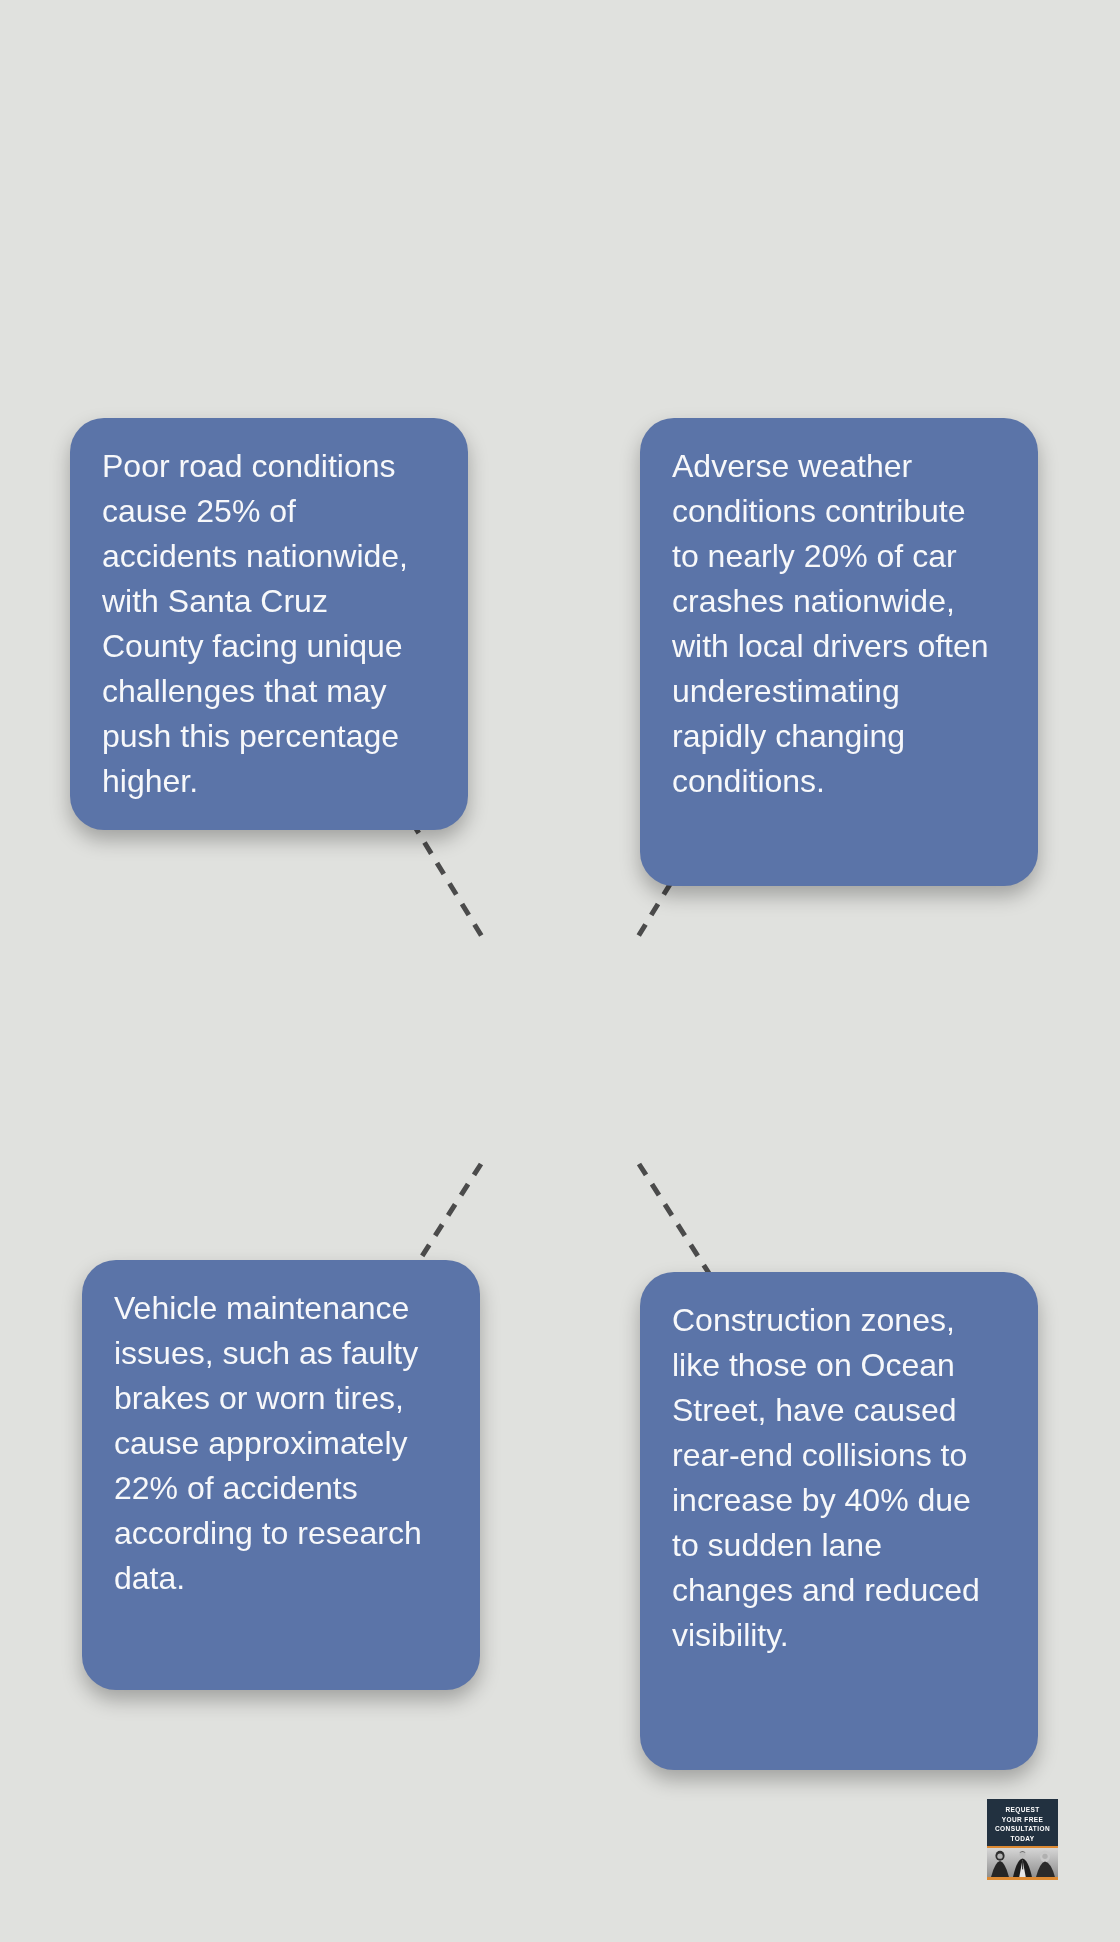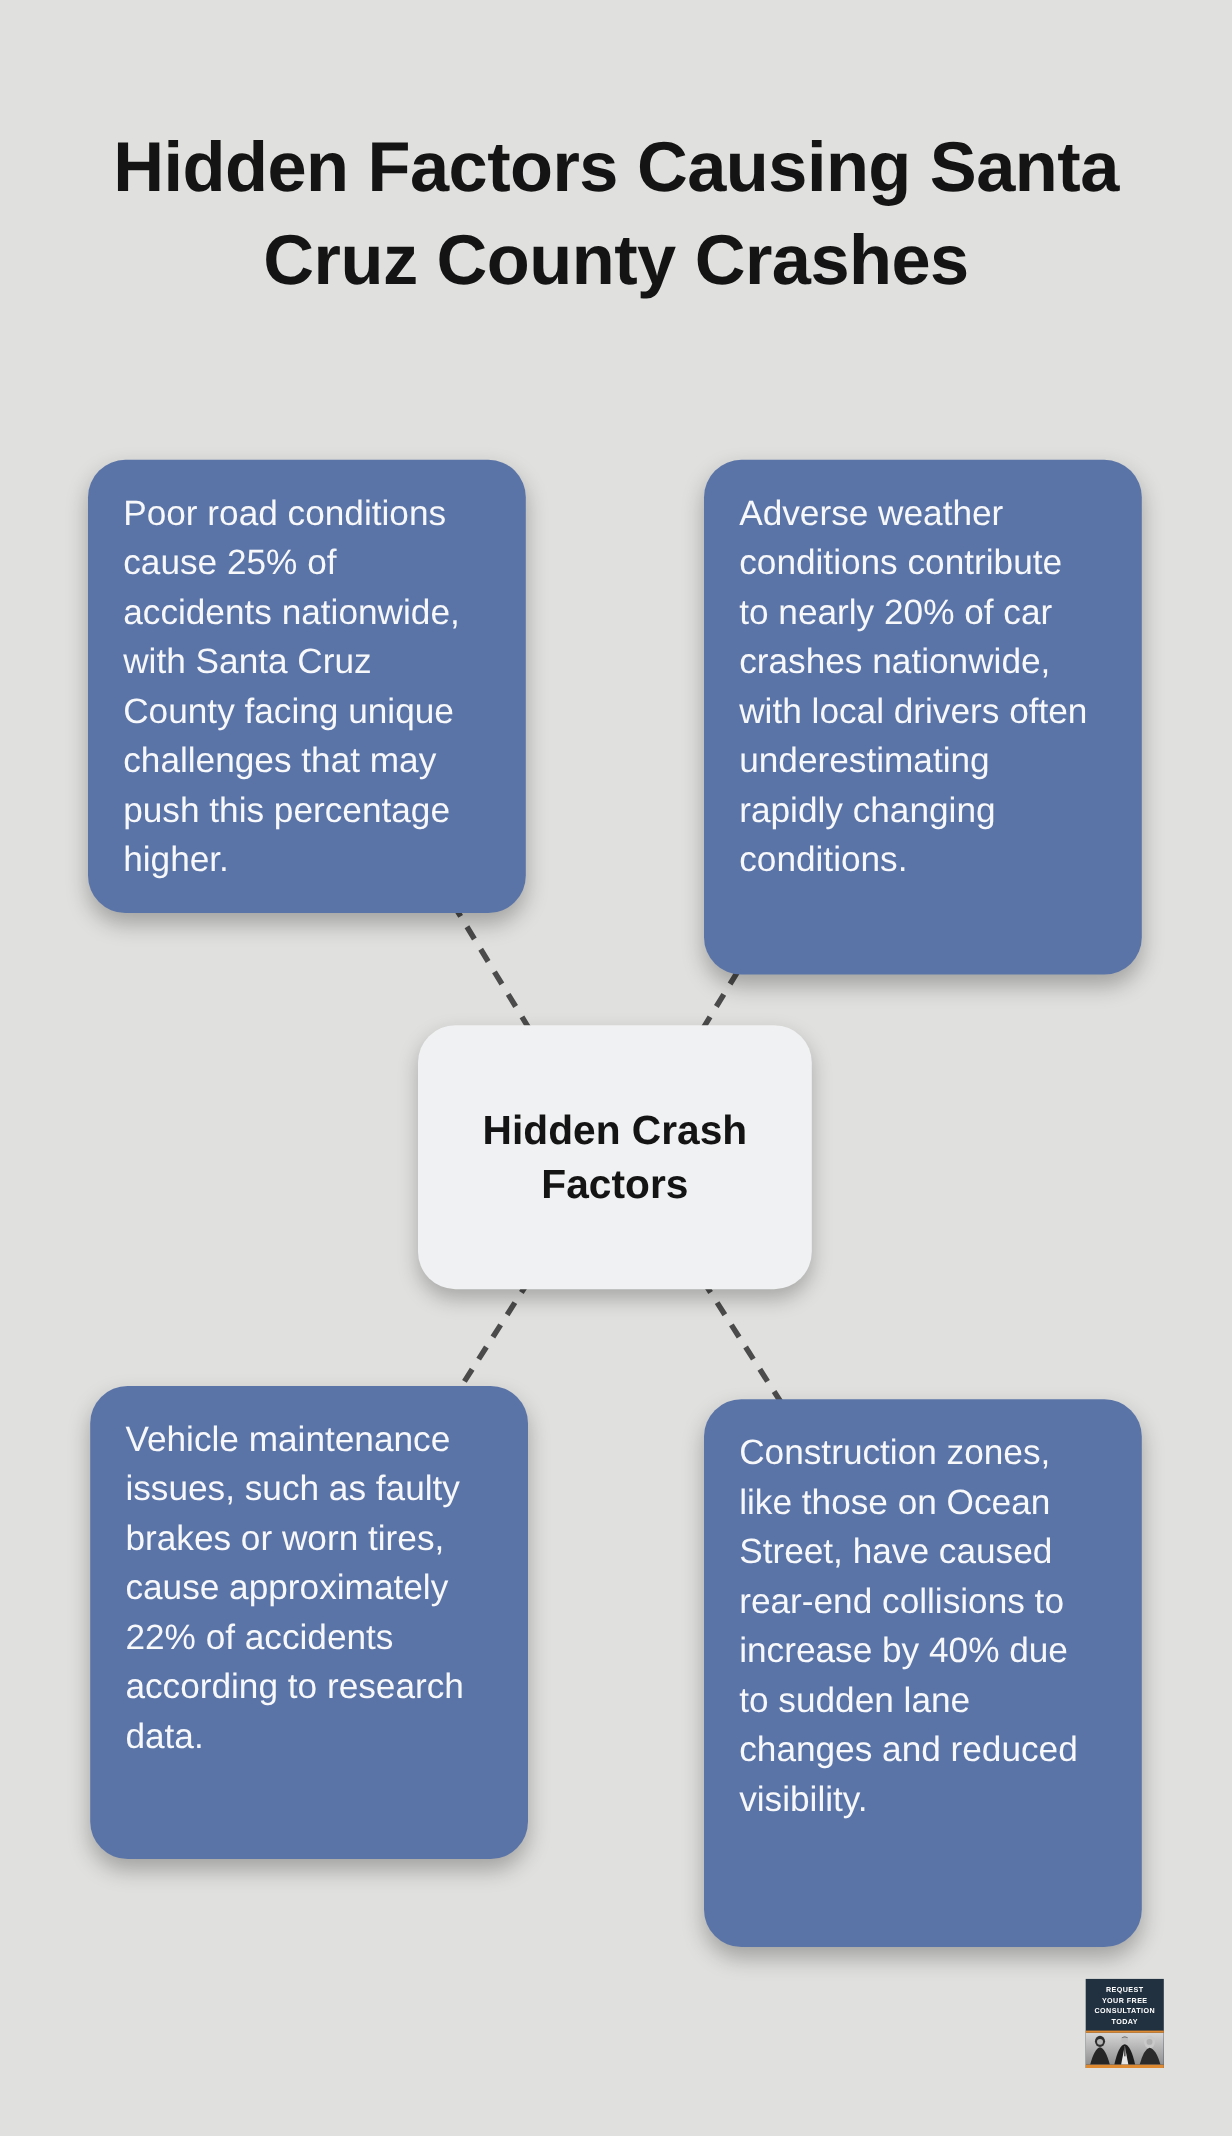--- a/index.html
+++ b/index.html
@@ -16,21 +16,21 @@
   .connectors { position:absolute; left:0; top:0; width:1120px; height:1942px; }
   .card {
     position:absolute; background:#5b74a8; border-radius:34px;
     box-shadow:0 10px 20px rgba(0,0,0,0.28);
     color:#f7f8fa;
   }
   .card-text {
     padding:26px 24px 0 32px;
     font-size:32px; line-height:45px; white-space:pre-line;
   }
-  .card.tl { left:80px;  top:418px;  width:398px; height:412px; }
+  .card.tl { left:70px;  top:418px;  width:398px; height:412px; }
   .card.tr { left:640px; top:418px;  width:398px; height:468px; }
   .card.bl { left:82px;  top:1260px; width:398px; height:430px; }
   .card.br { left:640px; top:1272px; width:398px; height:498px; }
   .center-node {
     position:absolute; left:380px; top:932px; width:358px; height:240px;
     background:#f0f1f2; border-radius:34px;
     box-shadow:0 8px 18px rgba(0,0,0,0.25);
     display:flex; align-items:center; justify-content:center;
   }
   .center-node-label {
@@ -48,22 +48,20 @@
   }
   .badge-rule   { width:71px; height:2px; background:#dd8a33; margin-top:3px; }
   .badge-photo  { flex:1 1 auto; width:71px; display:block; min-height:0; }
   .badge-bottom { width:71px; height:3px; background:#dd8a33; }
 </style>
 </head>
 <body>
 
 <div class="canvas">
 
-  <div class="title">Hidden Factors Causing Santa
-Cruz County Crashes</div>
 
   <svg class="connectors" viewBox="0 0 1120 1942" xmlns="http://www.w3.org/2000/svg">
     <line x1="412" y1="822" x2="484" y2="940" stroke="#4b4b4b" stroke-width="5" stroke-dasharray="13 11"></line>
     <line x1="708" y1="822" x2="636" y2="940" stroke="#4b4b4b" stroke-width="5" stroke-dasharray="13 11"></line>
     <line x1="481" y1="1164" x2="408" y2="1278" stroke="#4b4b4b" stroke-width="5" stroke-dasharray="13 11"></line>
     <line x1="639" y1="1164" x2="712" y2="1278" stroke="#4b4b4b" stroke-width="5" stroke-dasharray="13 11"></line>
   </svg>
 
   <div class="card tl">
     <div class="card-text">Poor road conditions
@@ -80,24 +78,20 @@
     <div class="card-text">Adverse weather
 conditions contribute
 to nearly 20% of car
 crashes nationwide,
 with local drivers often
 underestimating
 rapidly changing
 conditions.</div>
   </div>
 
-  <div class="center-node">
-    <div class="center-node-label">Hidden Crash
-Factors</div>
-  </div>
 
   <div class="card bl">
     <div class="card-text">Vehicle maintenance
 issues, such as faulty
 brakes or worn tires,
 cause approximately
 22% of accidents
 according to research
 data.</div>
   </div>

